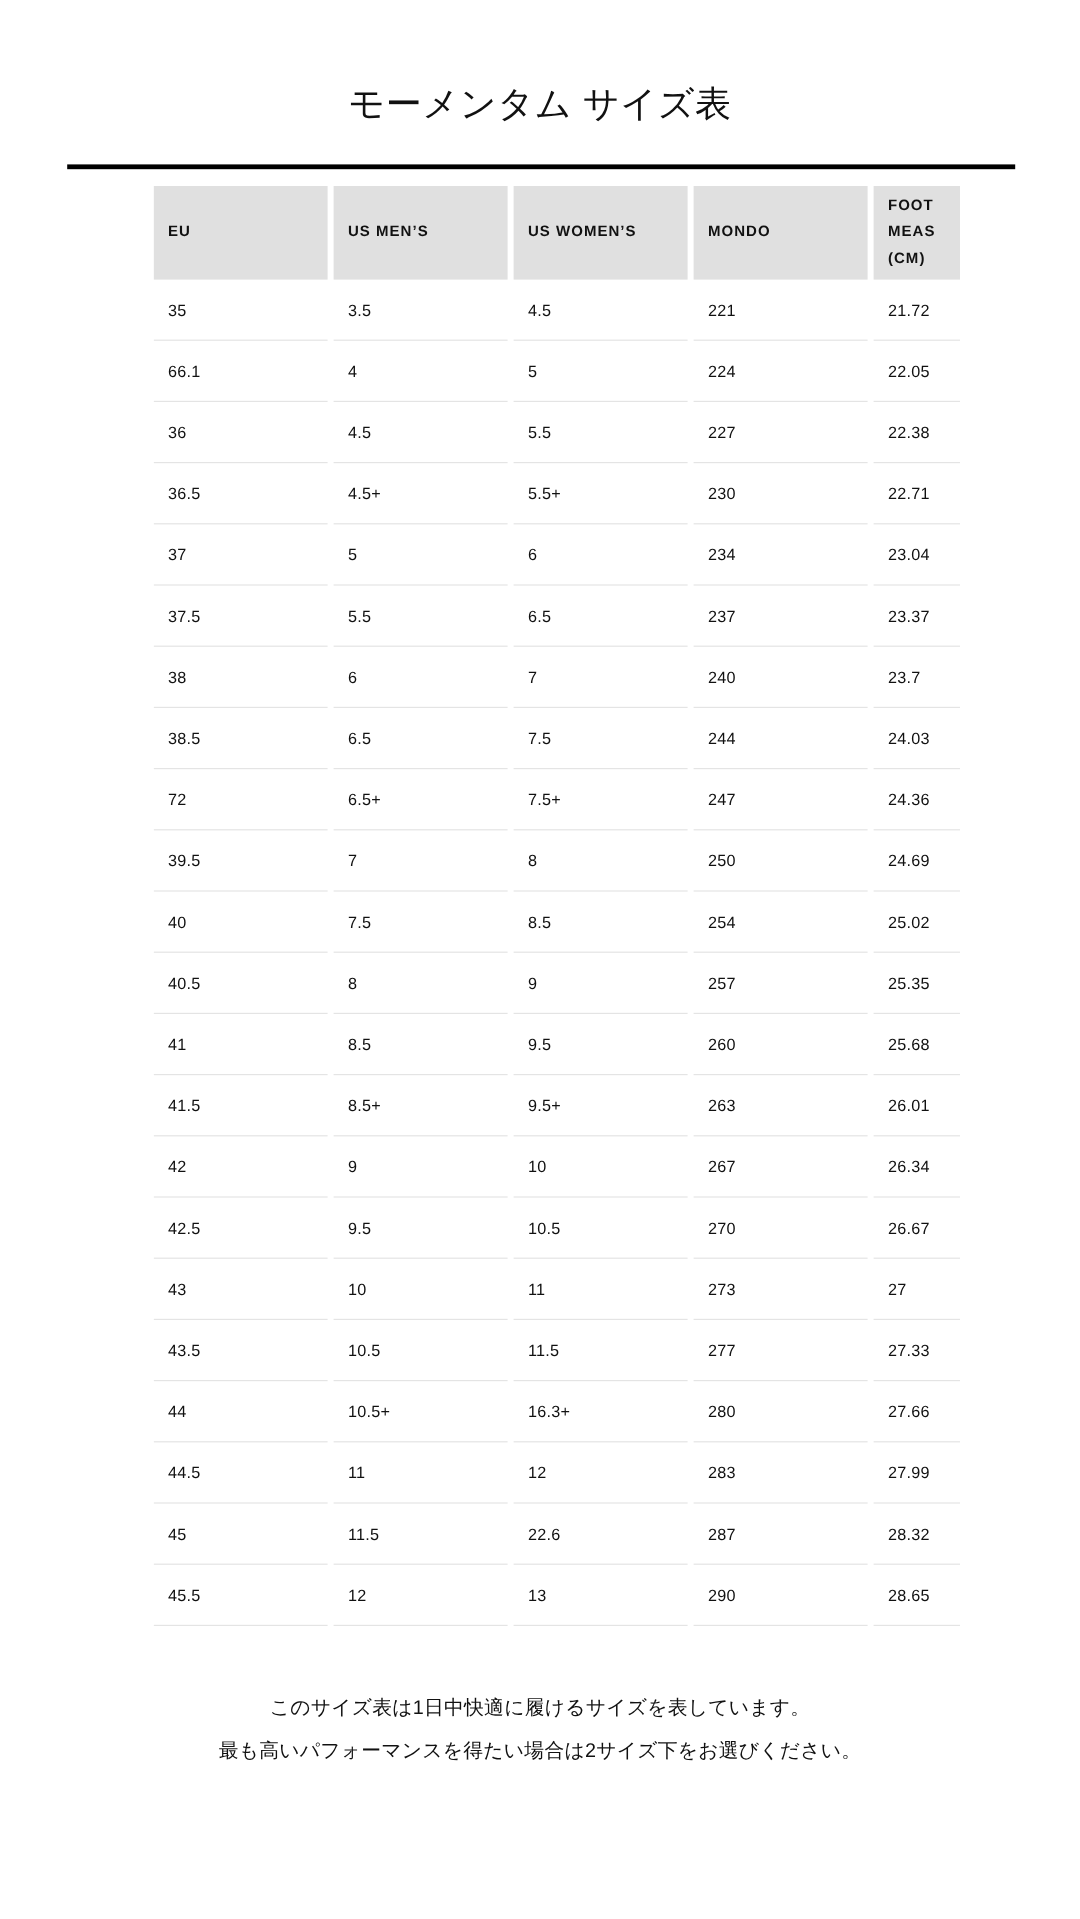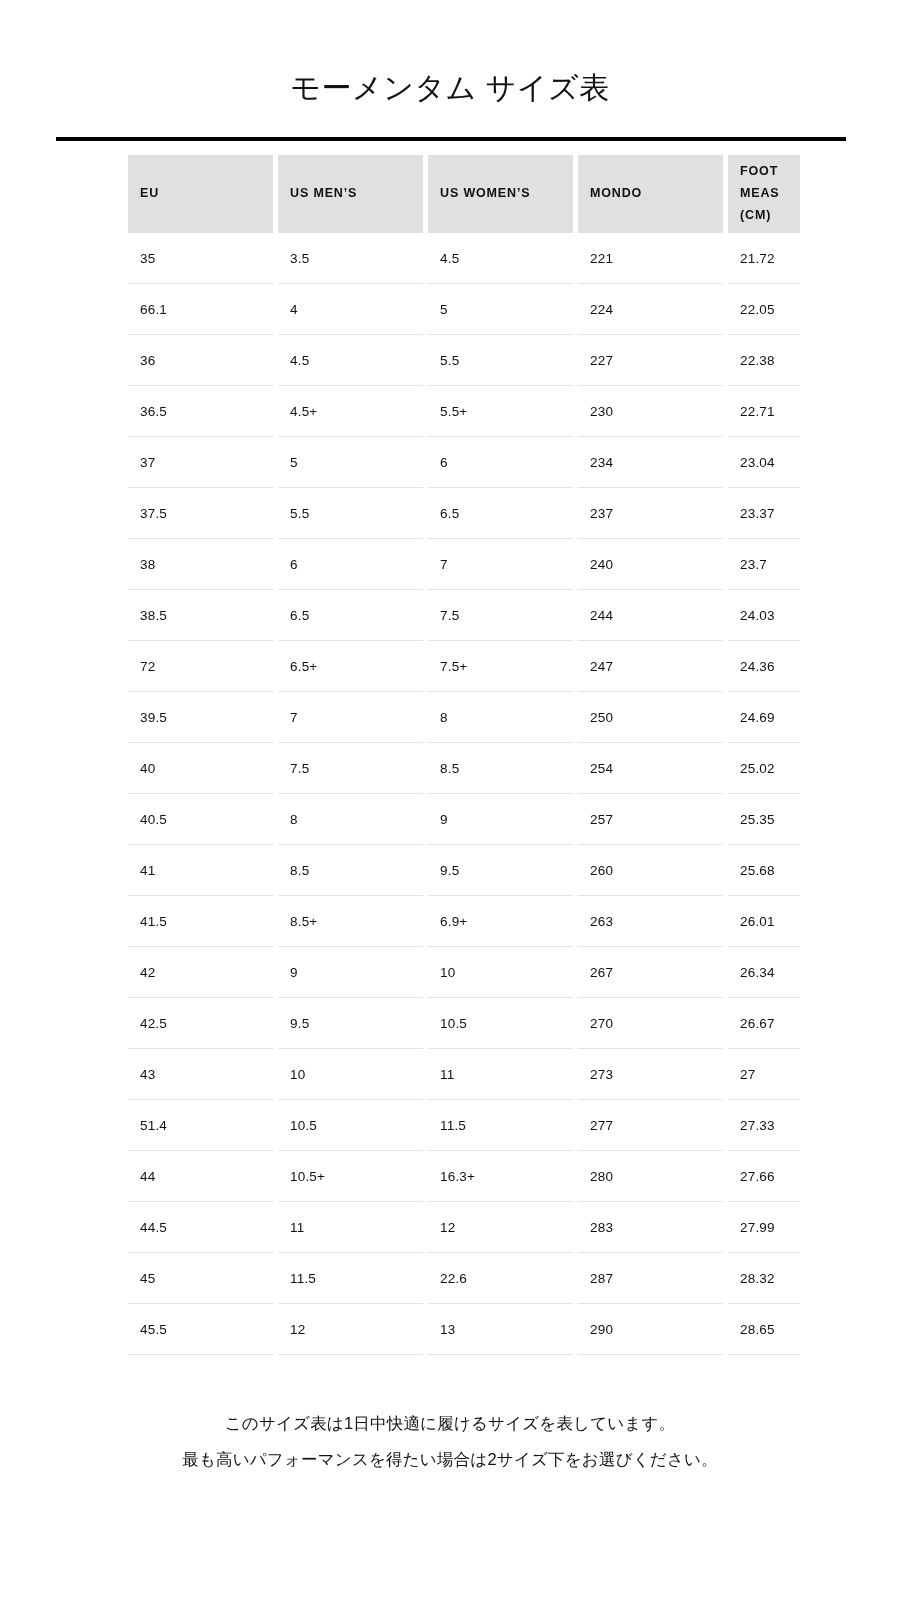--- a/index.html
+++ b/index.html
@@ -230,21 +230,21 @@
           <tr>
             <td>41</td>
             <td>8.5</td>
             <td>9.5</td>
             <td>260</td>
             <td>25.68</td>
           </tr>
           <tr>
             <td>41.5</td>
             <td>8.5+</td>
-            <td>6.9+</td>
+            <td>9.5+</td>
             <td>263</td>
             <td>26.01</td>
           </tr>
           <tr>
             <td>42</td>
             <td>9</td>
             <td>10</td>
             <td>267</td>
             <td>26.34</td>
           </tr>
@@ -256,21 +256,21 @@
             <td>26.67</td>
           </tr>
           <tr>
             <td>43</td>
             <td>10</td>
             <td>11</td>
             <td>273</td>
             <td>27</td>
           </tr>
           <tr>
-            <td>51.4</td>
+            <td>43.5</td>
             <td>10.5</td>
             <td>11.5</td>
             <td>277</td>
             <td>27.33</td>
           </tr>
           <tr>
             <td>44</td>
             <td>10.5+</td>
             <td>16.3+</td>
             <td>280</td>

